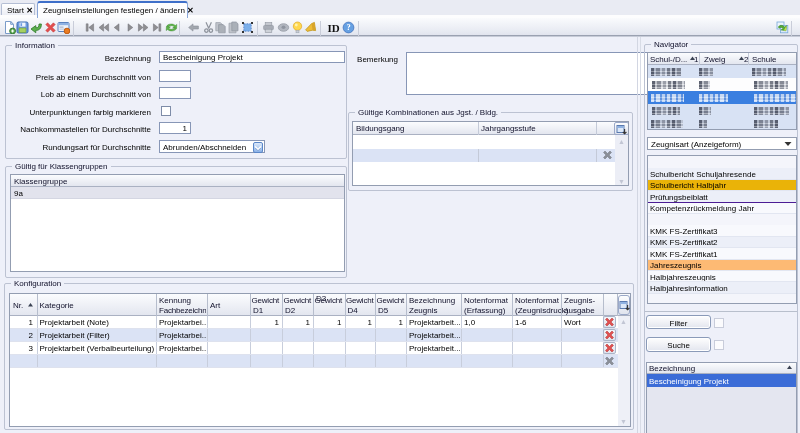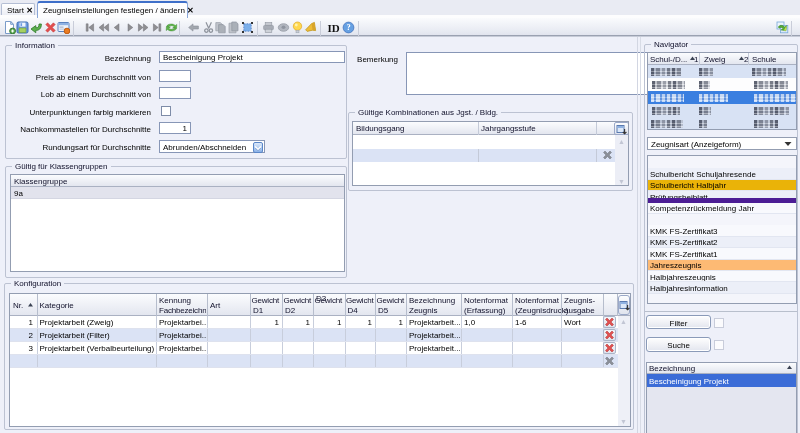--- a/index.html
+++ b/index.html
@@ -306,21 +306,21 @@
 </div>
 <div class="a" style="left:608px;top:1px;width:12px;height:20px;background:linear-gradient(#fcfdfe,#e0e4ee);border:1px solid #9aa8c8;border-radius:3px;padding:4px 0 0 0">
       <svg width="11" height="11" viewBox="0 0 11 11">
         <rect x="1" y="1.5" width="7" height="7" fill="#dce8f8" stroke="#5a7ab0"></rect>
         <rect x="1.5" y="2" width="6" height="2" fill="#8fb2e2"></rect>
         <path d="M8.6 5 L8.6 9.8 M6.8 8 L8.6 9.8 L10.4 8" stroke="#333" stroke-width="1.1" fill="none"></path>
       </svg>
     </div>
 <div class="row" style="top:22px;height:13px;background:#fff;border-bottom:1px solid #dee2ee">
 <div class="rl" style="left:0;top:2px;width:23px">1</div>
-<div class="a" style="left:29.5px;top:2px">Projektarbeit (Zweig)</div>
+<div class="a" style="left:29.5px;top:2px">Projektarbeit (Note)</div>
 <div class="a" style="left:149px;top:2px">Projektarbei...</div>
 <div class="rl" style="left:243px;top:2px;width:26px">1</div>
 <div class="rl" style="left:274px;top:2px;width:26px">1</div>
 <div class="rl" style="left:305.5px;top:2px;width:26px">1</div>
 <div class="rl" style="left:336px;top:2px;width:26px">1</div>
 <div class="rl" style="left:367px;top:2px;width:26px">1</div>
 <div class="a" style="left:399px;top:2px">Projektarbeit...</div>
 <div class="a" style="left:454px;top:2px">1,0</div>
 <div class="a" style="left:505px;top:2px">1-6</div>
 <div class="a" style="left:554px;top:2px">Wort</div>
@@ -477,21 +477,21 @@
 <div class="grid" style="left:647px;top:155px;width:150px;height:149px;background:#f4f5fb">
 <div class="row" style="top:14px;height:29px;background:linear-gradient(#6f9ce4,#4a7ed2);color:#fff">
       <div class="a" style="left:2px;top:1.5px">Zertifikat</div>
     </div>
 <div class="row" style="top:12.4px;height:11.4px;background:#eceff8;border-bottom:1px solid #e2e6f1">
       <div class="a" style="left:2px;top:1.5px">Schulbericht Schuljahresende</div>
     </div>
 <div class="row" style="top:23.8px;height:11.4px;background:#eab308;border-bottom:1px solid #e2e6f1">
       <div class="a" style="left:2px;top:1.5px">Schulbericht Halbjahr</div>
     </div>
-<div class="row" style="top:35.2px;height:11.4px;background:#eceff8;border-bottom:5px solid #4c1d95">
+<div class="row" style="top:35.2px;height:11.4px;background:#eceff8;border-bottom:1px solid #4c1d95">
       <div class="a" style="left:2px;top:1.5px">Prüfungsbeiblatt</div>
     </div>
 <div class="row" style="top:46.6px;height:11.4px;background:#f8f9fd;border-bottom:1px solid #e2e6f1">
       <div class="a" style="left:2px;top:1.5px">Kompetenzrückmeldung Jahr</div>
     </div>
 <div class="row" style="top:69.4px;height:11.4px;background:#f8f9fd;border-bottom:1px solid #e2e6f1">
       <div class="a" style="left:2px;top:1.5px">KMK FS-Zertifikat3</div>
     </div>
 <div class="row" style="top:80.8px;height:11.4px;background:#eceff8;border-bottom:1px solid #e2e6f1">
       <div class="a" style="left:2px;top:1.5px">KMK FS-Zertifikat2</div>

